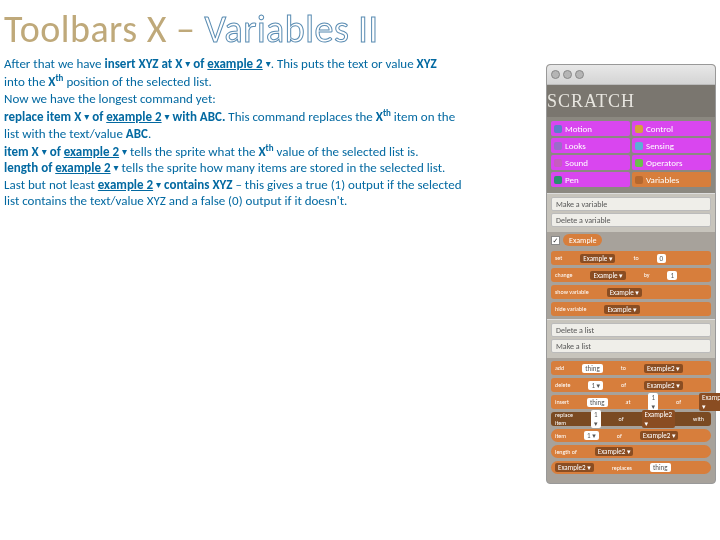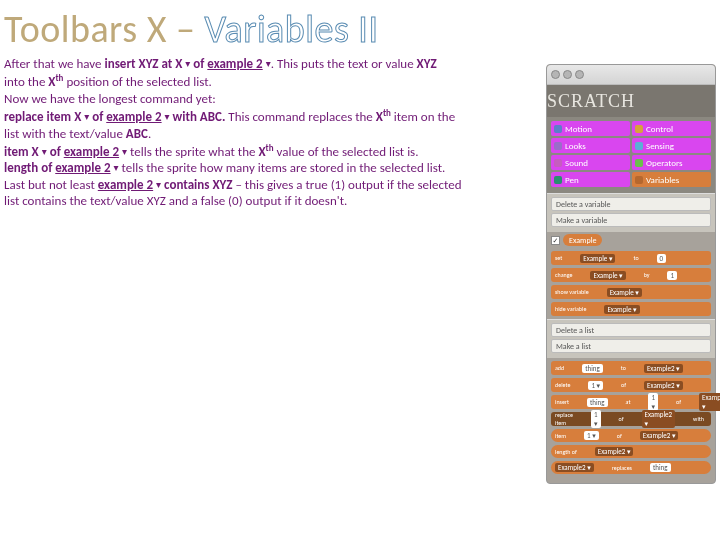--- a/index.html
+++ b/index.html
@@ -18,21 +18,21 @@
     letter-spacing: 0.5px;
     color: #bfa97a;
   }
   .title .outline {
     color: transparent;
     -webkit-text-stroke: 1px #5b8db3;
   }
   .body-text {
     font-size: 13px;
     line-height: 1.25;
-    color: #701a75;
+    color: #0369a1;
     padding: 0 180px 0 4px;
   }
   .body-text b { font-weight: bold; }
   .body-text u { text-decoration: underline; }
   .sup { vertical-align: super; font-size: 9px; }
   .dd {
     display: inline-block;
     font-size: 10px;
     transform: translateY(-1px);
   }
@@ -217,22 +217,22 @@
     <div class="cat">
         <span class="dot" style="background:#2a8f6f"></span>
         <span>Pen</span>
       </div>
     <div class="cat" style="background:#d77e3c">
         <span class="dot" style="background:#b5672e"></span>
         <span>Variables</span>
       </div>
   </div>
   <div class="btnrow">
+    <div class="flatbtn">Make a variable</div>
     <div class="flatbtn">Delete a variable</div>
-    <div class="flatbtn">Make a variable</div>
   </div>
   <div class="chkline">
     <div class="chk on"></div>
     <div class="vartag">Example</div>
   </div>
   <div class="blocks">
     <div class="block">
         <span class="mini">set</span>
         <span class="slotdark">Example ▾</span>
         <span class="mini">to</span>

